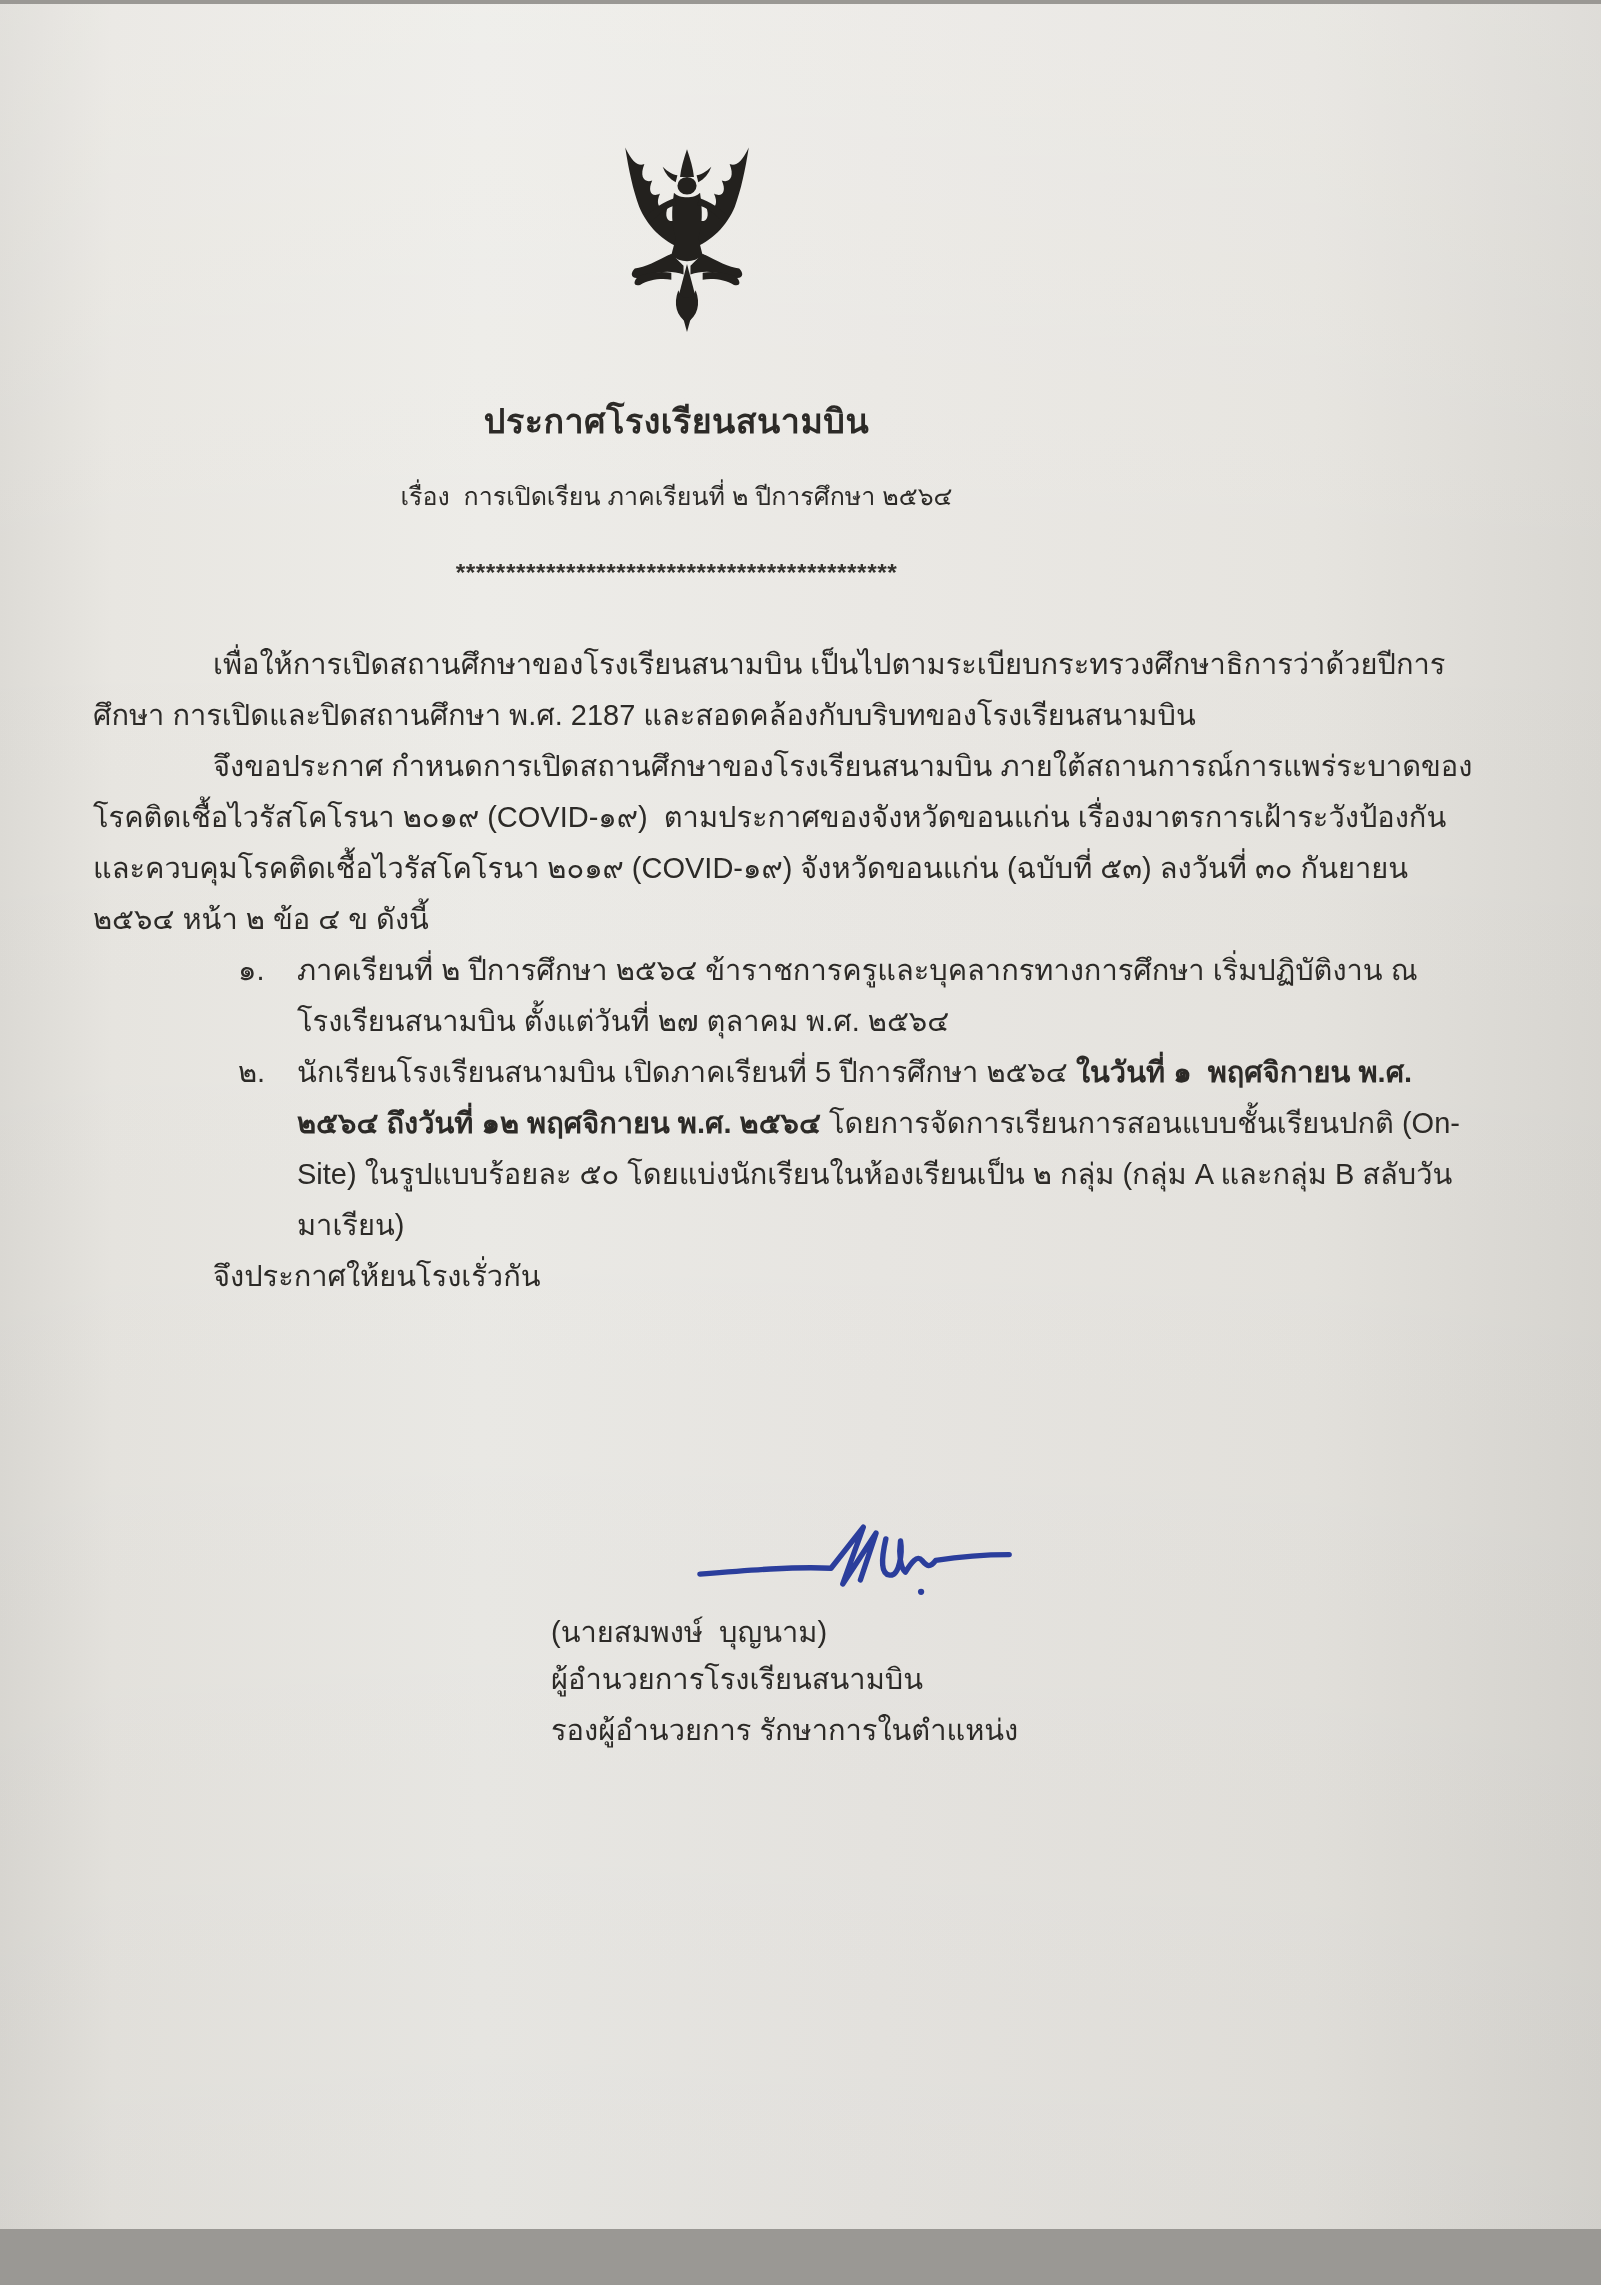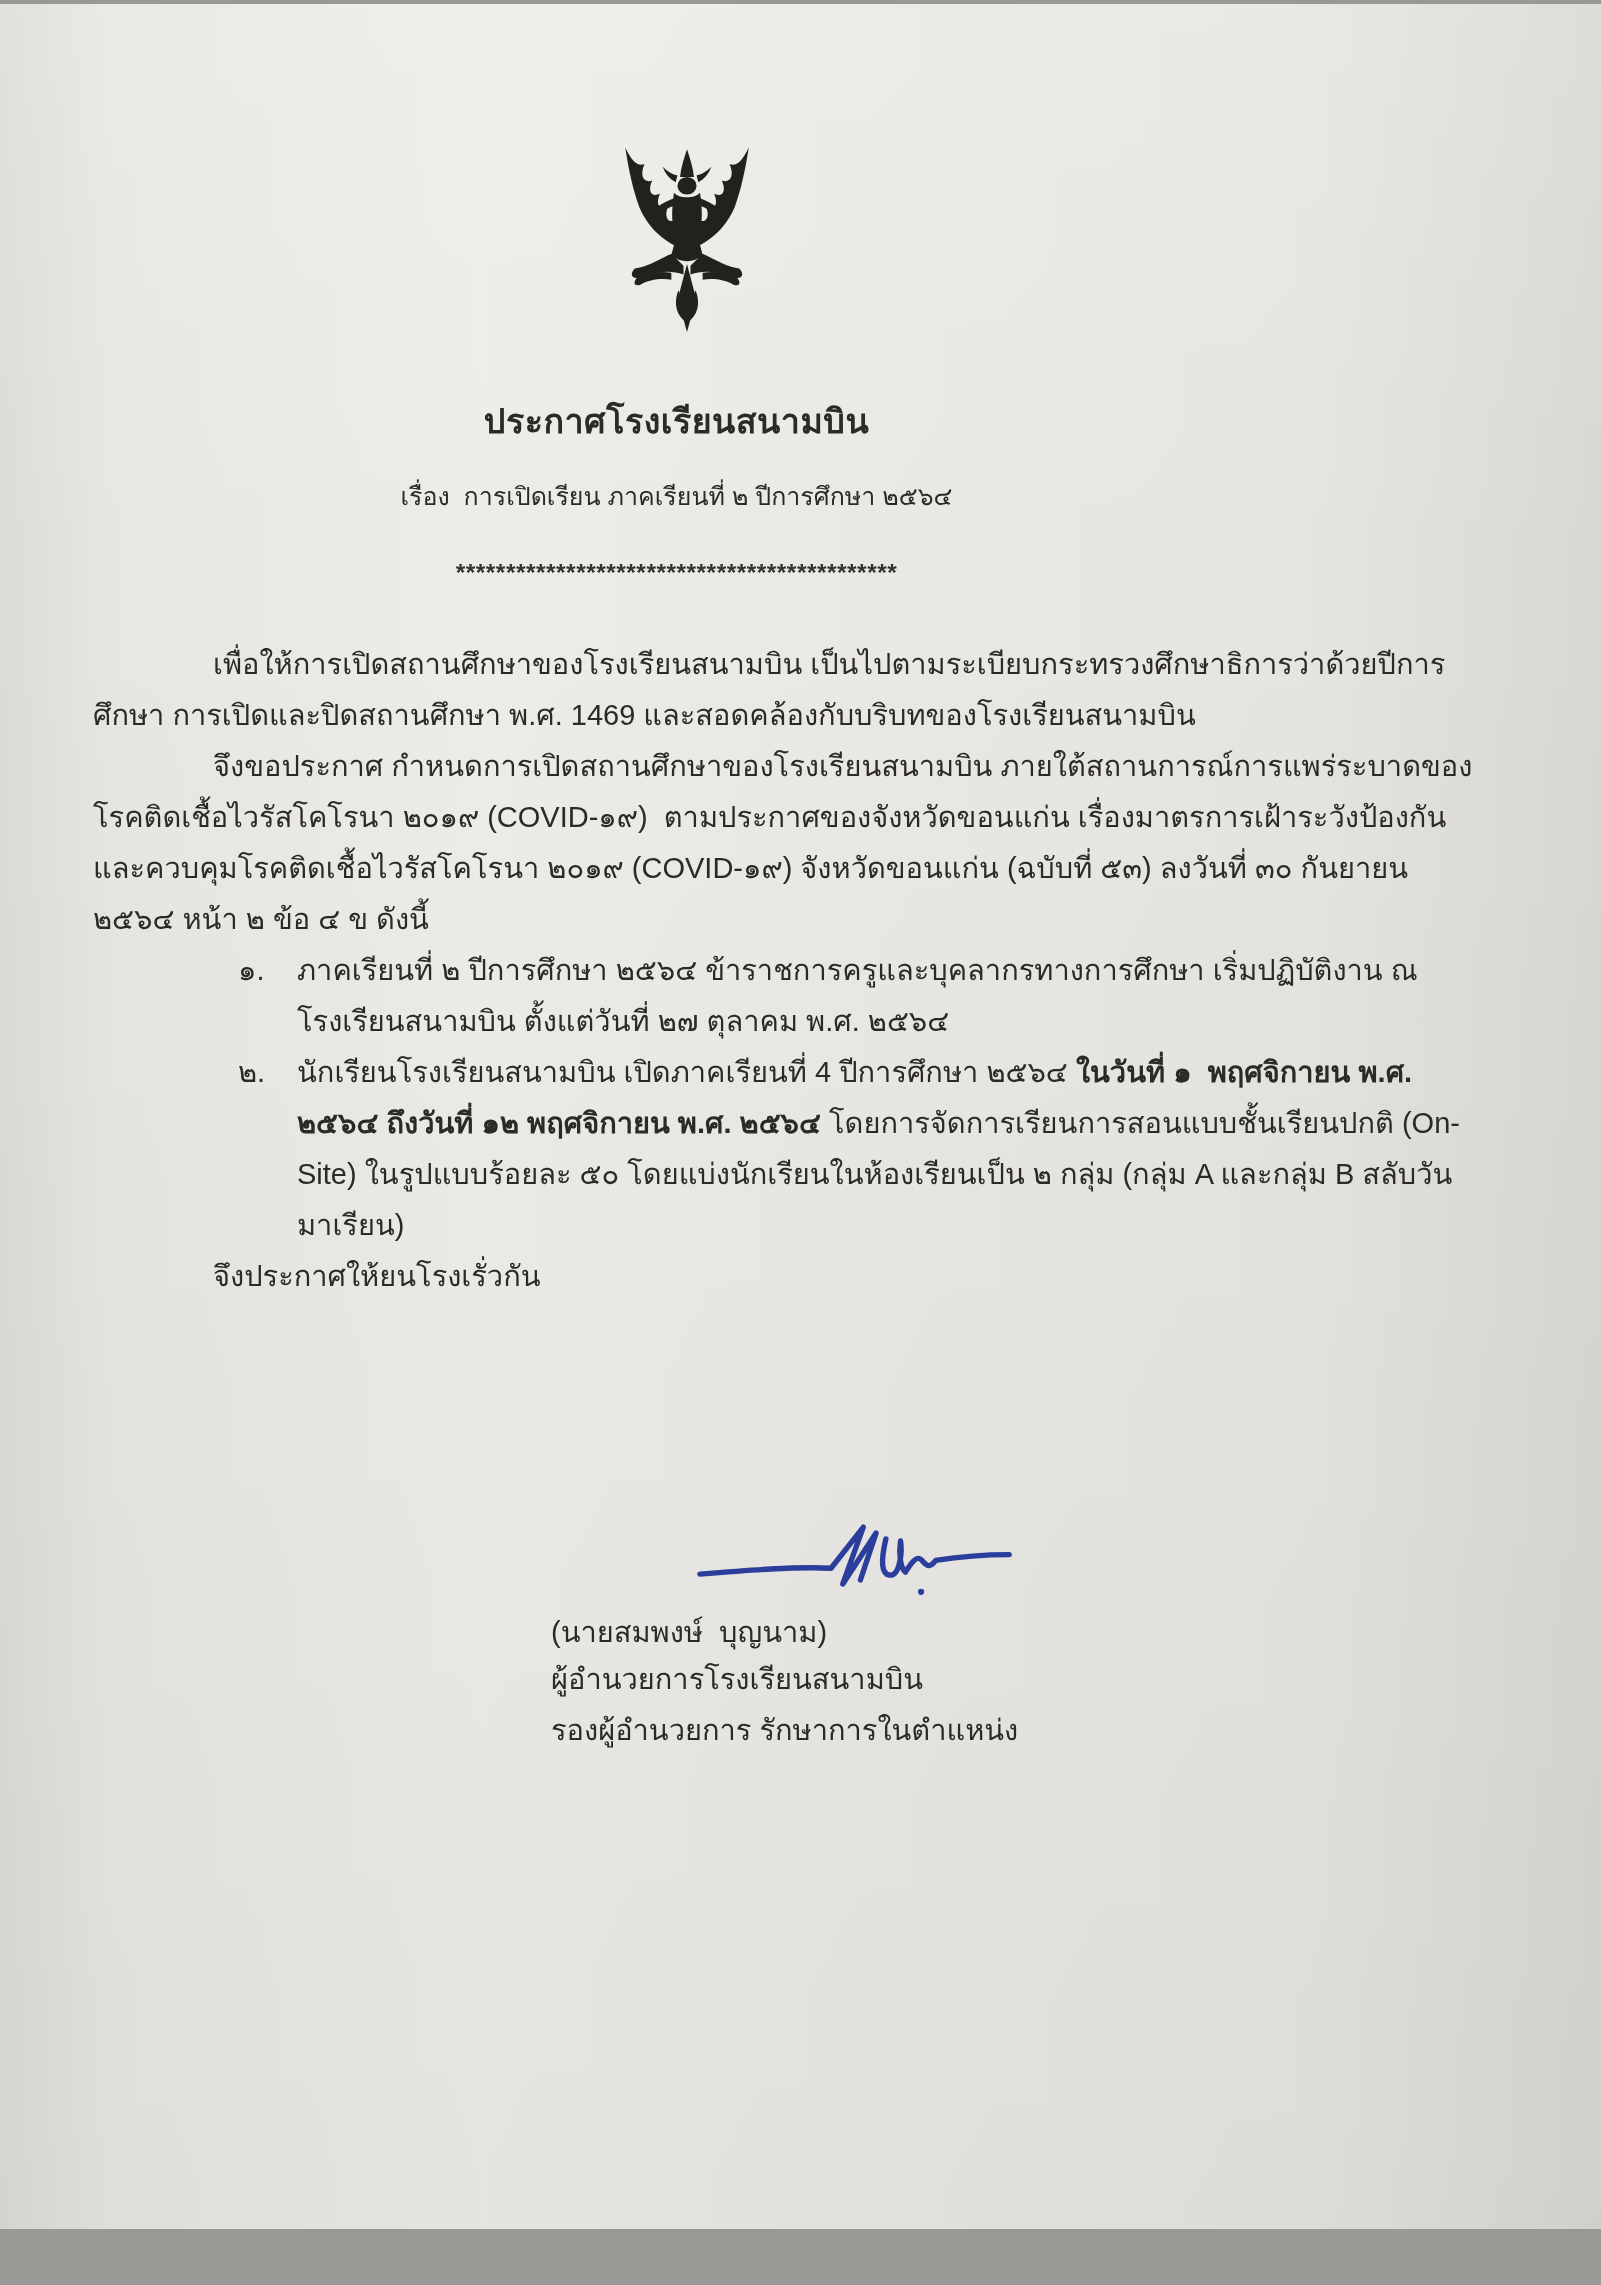--- a/index.html
+++ b/index.html
@@ -86,31 +86,31 @@
     </svg>
   </div>
 
   <div class="header">
     <div class="title">ประกาศโรงเรียนสนามบิน</div>
     <div class="subject">เรื่อง  การเปิดเรียน ภาคเรียนที่ ๒ ปีการศึกษา ๒๕๖๔</div>
     <div class="separator">********************************************</div>
   </div>
 
   <div class="body-text">
-    <p class="para">เพื่อให้การเปิดสถานศึกษาของโรงเรียนสนามบิน เป็นไปตามระเบียบกระทรวงศึกษาธิการว่าด้วยปีการศึกษา การเปิดและปิดสถานศึกษา พ.ศ. 1469 และสอดคล้องกับบริบทของโรงเรียนสนามบิน</p>
+    <p class="para">เพื่อให้การเปิดสถานศึกษาของโรงเรียนสนามบิน เป็นไปตามระเบียบกระทรวงศึกษาธิการว่าด้วยปีการศึกษา การเปิดและปิดสถานศึกษา พ.ศ. 2187 และสอดคล้องกับบริบทของโรงเรียนสนามบิน</p>
     <p class="para">จึงขอประกาศ กำหนดการเปิดสถานศึกษาของโรงเรียนสนามบิน ภายใต้สถานการณ์การแพร่ระบาดของโรคติดเชื้อไวรัสโคโรนา ๒๐๑๙ (COVID-๑๙)  ตามประกาศของจังหวัดขอนแก่น เรื่องมาตรการเฝ้าระวังป้องกันและควบคุมโรคติดเชื้อไวรัสโคโรนา ๒๐๑๙ (COVID-๑๙) จังหวัดขอนแก่น (ฉบับที่ ๕๓) ลงวันที่ ๓๐ กันยายน ๒๕๖๔ หน้า ๒ ข้อ ๔ ข ดังนี้</p>
 
     <div class="list">
       <div class="item">
         <span class="num">๑.</span>
         <span class="item-text">ภาคเรียนที่ ๒ ปีการศึกษา ๒๕๖๔ ข้าราชการครูและบุคลากรทางการศึกษา เริ่มปฏิบัติงาน ณ โรงเรียนสนามบิน ตั้งแต่วันที่ ๒๗ ตุลาคม พ.ศ. ๒๕๖๔</span>
       </div>
       <div class="item">
         <span class="num">๒.</span>
-        <span class="item-text"><span>นักเรียนโรงเรียนสนามบิน เปิดภาคเรียนที่ 4 ปีการศึกษา ๒๕๖๔ </span><b>ในวันที่ ๑  พฤศจิกายน พ.ศ. ๒๕๖๔ ถึงวันที่ ๑๒ พฤศจิกายน พ.ศ. ๒๕๖๔</b><span> โดยการจัดการเรียนการสอนแบบชั้นเรียนปกติ (On-Site) ในรูปแบบร้อยละ ๕๐ โดยแบ่งนักเรียนในห้องเรียนเป็น ๒ กลุ่ม (กลุ่ม A และกลุ่ม B สลับวันมาเรียน)</span></span>
+        <span class="item-text"><span>นักเรียนโรงเรียนสนามบิน เปิดภาคเรียนที่ 5 ปีการศึกษา ๒๕๖๔ </span><b>ในวันที่ ๑  พฤศจิกายน พ.ศ. ๒๕๖๔ ถึงวันที่ ๑๒ พฤศจิกายน พ.ศ. ๒๕๖๔</b><span> โดยการจัดการเรียนการสอนแบบชั้นเรียนปกติ (On-Site) ในรูปแบบร้อยละ ๕๐ โดยแบ่งนักเรียนในห้องเรียนเป็น ๒ กลุ่ม (กลุ่ม A และกลุ่ม B สลับวันมาเรียน)</span></span>
       </div>
     </div>
 
     <p class="closing">จึงประกาศให้ยนโรงเรั่วกัน</p>
   </div>
 
   <div class="sig-block">
     <svg viewBox="0 0 330 95" xmlns="http://www.w3.org/2000/svg" aria-hidden="true">
       <g fill="none" stroke="#2b3e9c" stroke-width="5.5" stroke-linecap="round" stroke-linejoin="round">
         <path d="M6,64 C55,60 105,56 140,58 L173,16 L152,74 L186,22 L170,70"></path>

